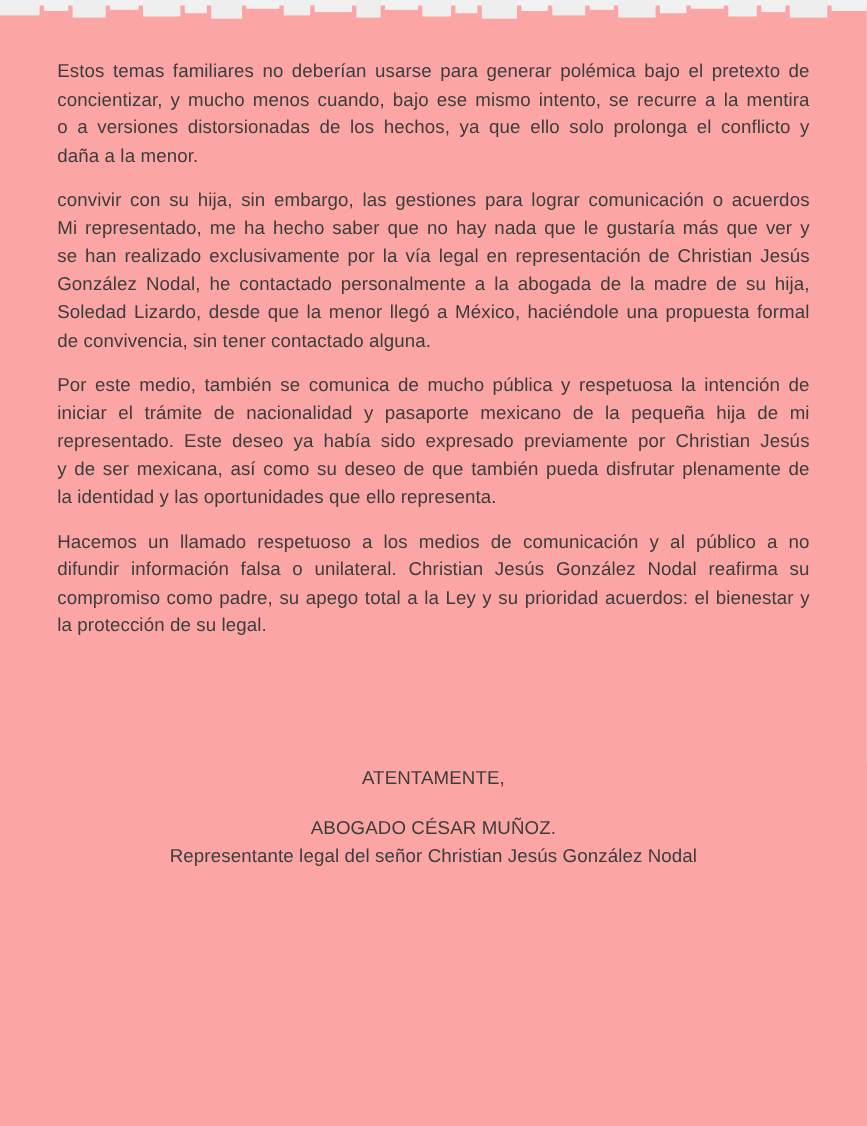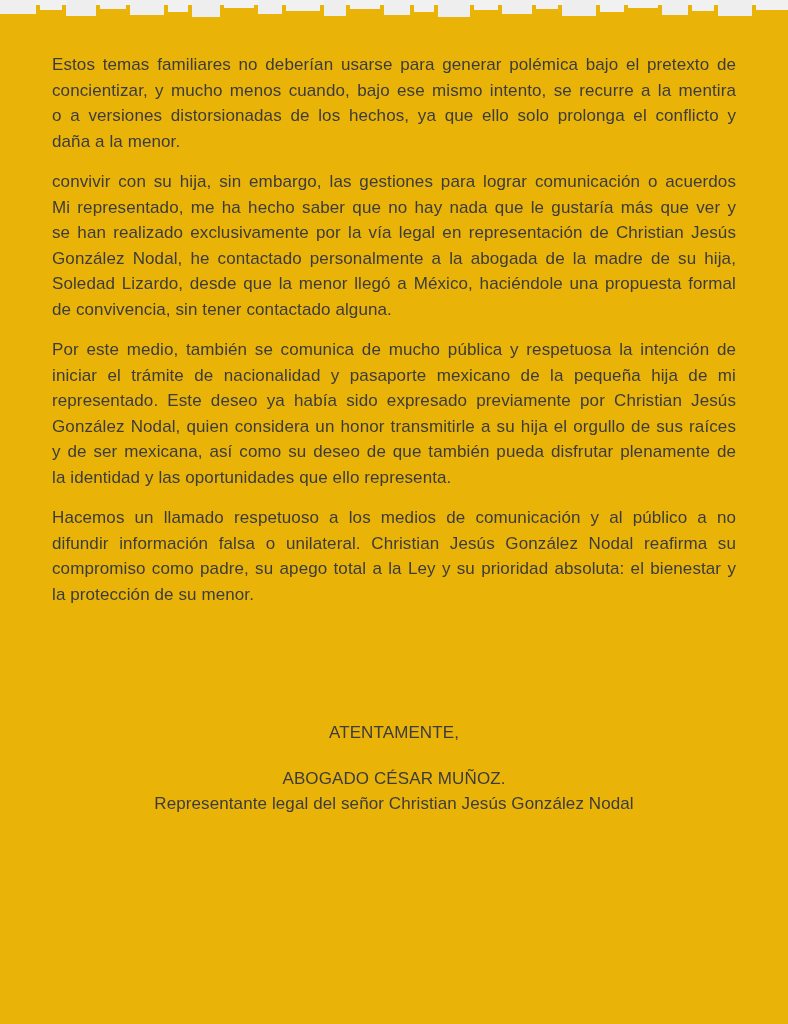--- a/index.html
+++ b/index.html
@@ -55,21 +55,21 @@
     margin-top: 20px;
     text-align: center;
   }
   .sig-line {
     height: 25.5px;
   }
 </style>
 </head>
 <body>
 
-<div class="page" style="--ink: #3c3c3c; background: #eab308;">
+<div class="page" style="--ink: #3c3c3c; background: #fca5a5;">
 
   <svg class="top-strip" viewBox="0 0 788 20" xmlns="http://www.w3.org/2000/svg" aria-hidden="true">
     <rect x="0" y="0" width="788" height="5" fill="#f2f2f2"></rect>
     <rect x="0" y="0" width="36" height="14" fill="#efefef"></rect>
     <rect x="40" y="0" width="22" height="10" fill="#f1f1f1"></rect>
     <rect x="66" y="0" width="30" height="16" fill="#eeeeee"></rect>
     <rect x="100" y="0" width="26" height="9" fill="#f1f1f1"></rect>
     <rect x="130" y="0" width="34" height="15" fill="#efefef"></rect>
     <rect x="168" y="0" width="20" height="12" fill="#f1f1f1"></rect>
     <rect x="192" y="0" width="28" height="17" fill="#eeeeee"></rect>
@@ -107,29 +107,28 @@
           <div class="pline">Mi representado, me ha hecho saber que no hay nada que le gustaría más que ver y</div>
           <div class="pline">se han realizado exclusivamente por la vía legal en representación de Christian Jesús</div>
           <div class="pline">González Nodal, he contactado personalmente a la abogada de la madre de su hija,</div>
           <div class="pline">Soledad Lizardo, desde que la menor llegó a México, haciéndole una propuesta formal</div>
           <div class="pline last">de convivencia, sin tener contactado alguna.</div>
         </div>
         <div class="paragraph">
           <div class="pline">Por este medio, también se comunica de mucho pública y respetuosa la intención de</div>
           <div class="pline">iniciar el trámite de nacionalidad y pasaporte mexicano de la pequeña hija de mi</div>
           <div class="pline">representado. Este deseo ya había sido expresado previamente por Christian Jesús</div>
-          <div class="pline">González Nodal, quien considera un honor transmitirle a su hija el orgullo de sus raíces</div>
           <div class="pline">y de ser mexicana, así como su deseo de que también pueda disfrutar plenamente de</div>
           <div class="pline last">la identidad y las oportunidades que ello representa.</div>
         </div>
         <div class="paragraph">
           <div class="pline">Hacemos un llamado respetuoso a los medios de comunicación y al público a no</div>
           <div class="pline">difundir información falsa o unilateral. Christian Jesús González Nodal reafirma su</div>
-          <div class="pline">compromiso como padre, su apego total a la Ley y su prioridad absoluta: el bienestar y</div>
-          <div class="pline last">la protección de su menor.</div>
+          <div class="pline">compromiso como padre, su apego total a la Ley y su prioridad acuerdos: el bienestar y</div>
+          <div class="pline last">la protección de su legal.</div>
         </div>
       </div>
 
     <div class="closing-line">ATENTAMENTE,</div>
 
     <div class="signature-block">
       <div class="sig-line">ABOGADO CÉSAR MUÑOZ.</div>
       <div class="sig-line">Representante legal del señor Christian Jesús González Nodal</div>
     </div>
 

